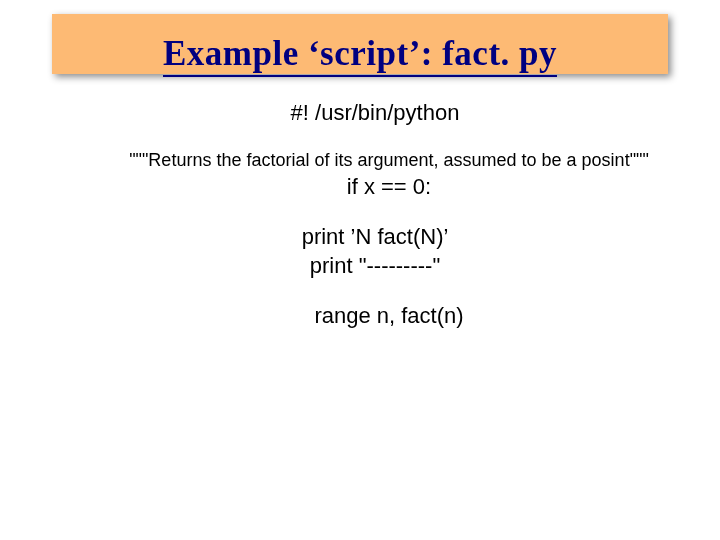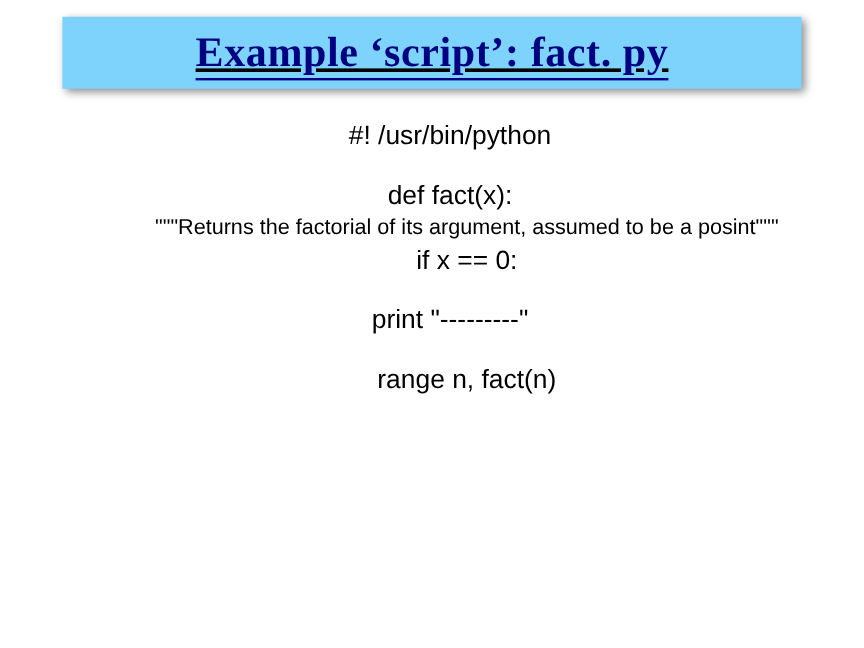--- a/index.html
+++ b/index.html
@@ -17,26 +17,25 @@
     height: 540px;
     position: relative;
     box-sizing: border-box;
   }
   .title-box {
     position: absolute;
     left: 52px;
     top: 14px;
     width: 616px;
     height: 60px;
-    background: #7dd3fc;
+    background: #fdba74;
     box-shadow: 3px 3px 7px rgba(0,0,0,0.45);
     display: flex;
-    align-items: center;
+    align-items: flex-end;
     justify-content: center;
-    text-decoration: underline;
   }
   .title-text {
     font-family: "Times New Roman", Times, serif;
     font-weight: bold;
     font-size: 35px;
     color: #000080;
     letter-spacing: 0.5px;
   }
   .title-underline {
     border-bottom: 2px solid #000080;
@@ -64,22 +63,22 @@
 
   <div class="title-box">
     <span class="title-text">
       <span class="title-underline">Example ‘script’: fact. py</span>
     </span>
   </div>
 
   <div class="body">
     <div class="line">#! /usr/bin/python</div>
     <div class="big-gap"></div>
-    <div class="line">def fact(x):</div>
     <div class="line small indent1">"""Returns the factorial of its argument, assumed to be a posint"""</div>
     <div class="line indent1">if x == 0:</div>
     <div class="big-gap"></div>
+    <div class="line">print ’N fact(N)’</div>
     <div class="line">print "---------"</div>
     <div class="big-gap"></div>
     <div class="line indent1">range n, fact(n)</div>
   </div>
 
 </div>
 
 </body></html>

